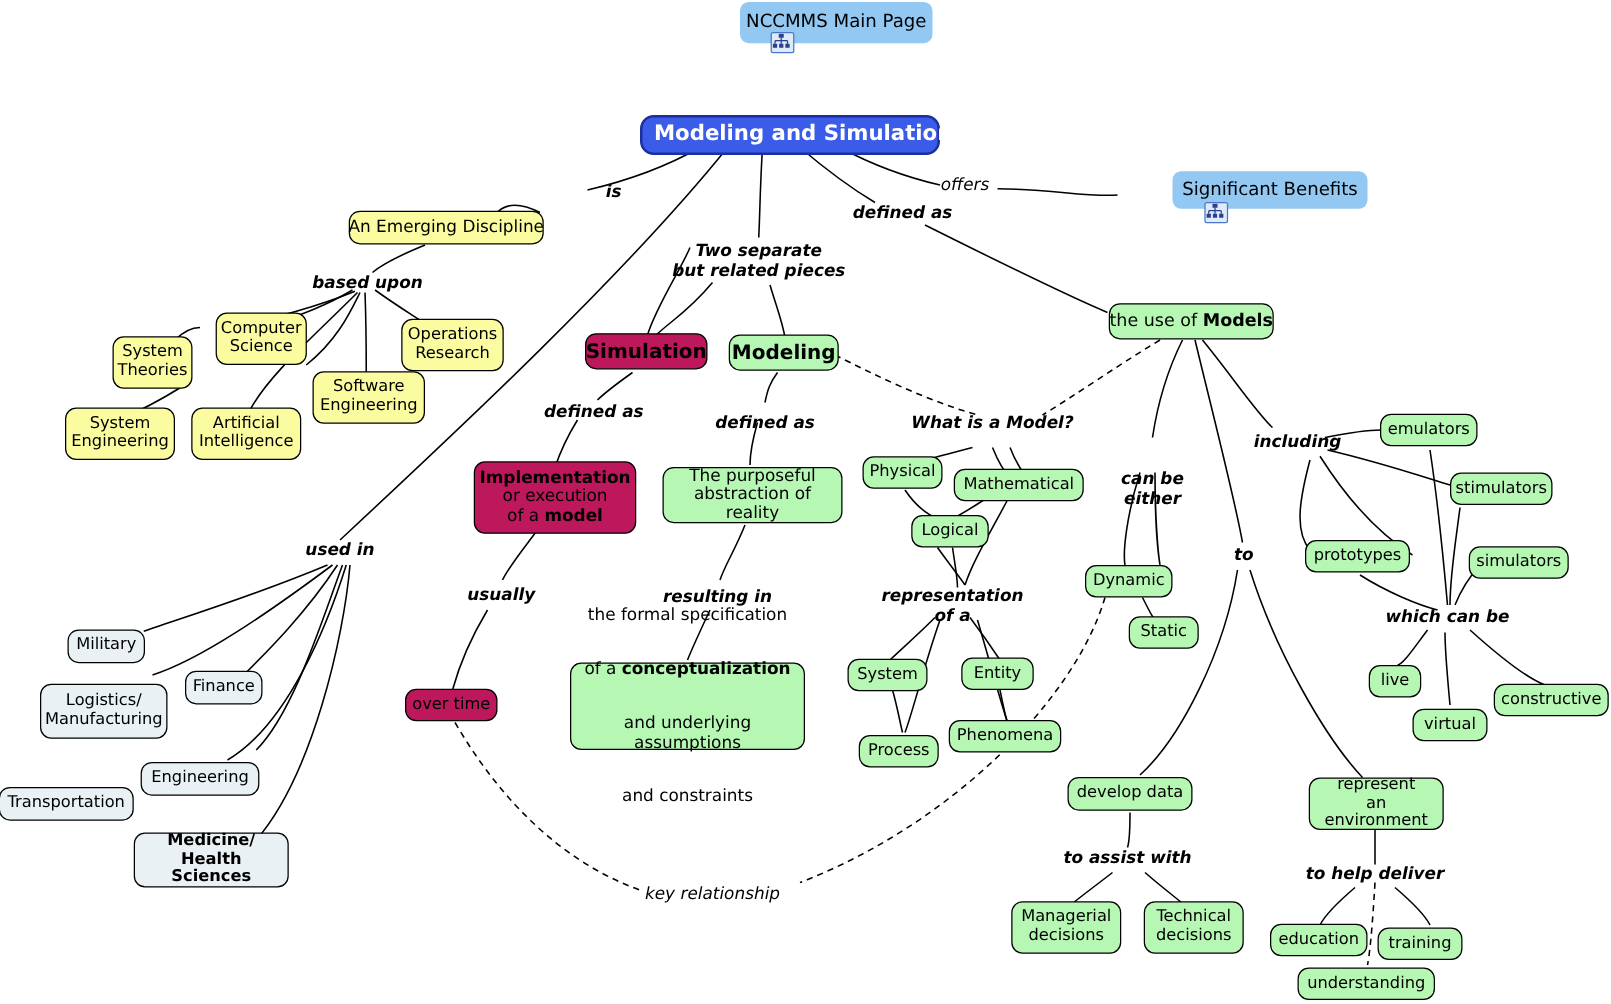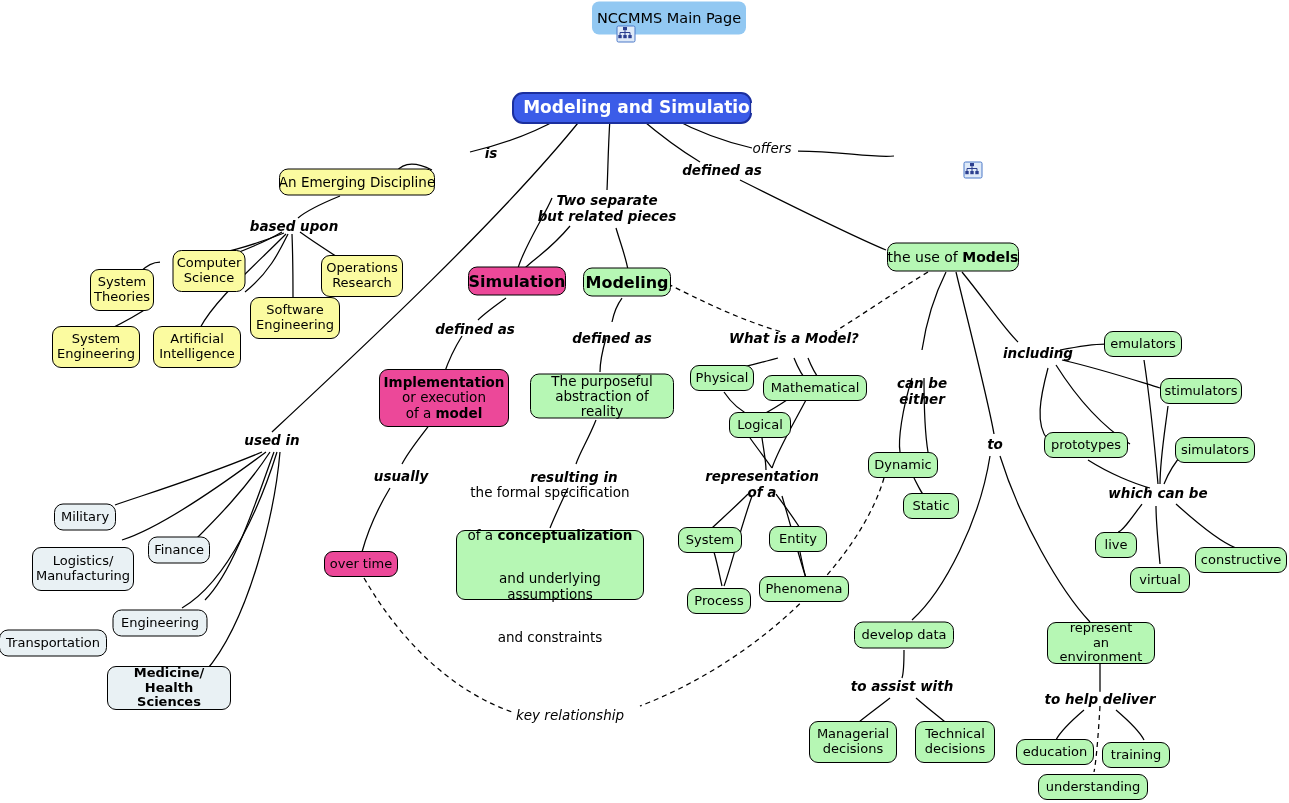--- a/index.html
+++ b/index.html
@@ -8,21 +8,21 @@
        font-family:"DejaVu Sans","Liberation Sans",sans-serif;}
   #canvas{position:absolute;left:0;top:0;width:1289px;height:803px;}
   svg.links{position:absolute;left:0;top:0;width:1289px;height:803px;pointer-events:none;}
   .node{position:absolute;box-sizing:border-box;border:1.3px solid #000;
         border-radius:9px;display:flex;align-items:center;justify-content:center;
         text-align:center;line-height:1.12;color:#000;padding:3px 7px;
         transform:translate(-50%,-50%);white-space:nowrap;}
   .node.multi{white-space:normal;}
   .n-green{background:#b6f7b4;}
   .n-yellow{background:#fbfba0;}
-  .n-orange{background:#ec4899;}
+  .n-orange{background:#be185d;}
   .n-blue-root{background:#3b5ce8;color:#ffffff;border:2px solid #1b2f9e;border-radius:11px;}
   .n-lblue{background:#92c8f2;border:none;border-radius:7px;margin-left:43px;}
   .n-grayblue{background:#e9f1f4;}
   .lbl{position:absolute;transform:translate(-50%,-50%);text-align:center;
        font-style:italic;font-weight:bold;color:#000;line-height:1.15;white-space:nowrap;}
   .lbl.plain{font-weight:normal;}
   .icon{position:absolute;transform:translate(-50%,-50%);width:17px;height:15px;
         border:1px solid #4a78c8;background:#dfeaf8;border-radius:2px;}
   .icon svg{display:block;}
   .b{font-weight:bold;}
@@ -165,20 +165,23 @@
       <rect x="0.8" y="8.5" width="3.4" height="3.2" fill="#2b3f8f"></rect>
       <rect x="5.8" y="8.5" width="3.4" height="3.2" fill="#2b3f8f"></rect>
       <rect x="10.8" y="8.5" width="3.4" height="3.2" fill="#2b3f8f"></rect>
     </svg>
   </div>
 
   <div class="node n-blue-root" style="left:632px;top:108px;width:240px;height:32px;font-size:17px;font-weight:bold;padding-left:28px;">
     <span>Modeling and Simulation</span>
   </div>
 
+  <div class="node n-lblue" style="left:973px;top:152px;width:156px;height:30px;font-size:14.5px;">
+    <span>Significant Benefits</span>
+  </div>
   <div class="icon" style="left:973px;top:170px;">
     <svg width="15" height="13" viewBox="0 0 15 13">
       <rect x="5.5" y="0.5" width="4" height="3.2" fill="#2b3f8f"></rect>
       <line x1="7.5" y1="3.7" x2="7.5" y2="6" stroke="#2b3f8f" stroke-width="1"></line>
       <line x1="2.5" y1="6" x2="12.5" y2="6" stroke="#2b3f8f" stroke-width="1"></line>
       <line x1="2.5" y1="6" x2="2.5" y2="8.5" stroke="#2b3f8f" stroke-width="1"></line>
       <line x1="7.5" y1="6" x2="7.5" y2="8.5" stroke="#2b3f8f" stroke-width="1"></line>
       <line x1="12.5" y1="6" x2="12.5" y2="8.5" stroke="#2b3f8f" stroke-width="1"></line>
       <rect x="0.8" y="8.5" width="3.4" height="3.2" fill="#2b3f8f"></rect>
       <rect x="5.8" y="8.5" width="3.4" height="3.2" fill="#2b3f8f"></rect>

